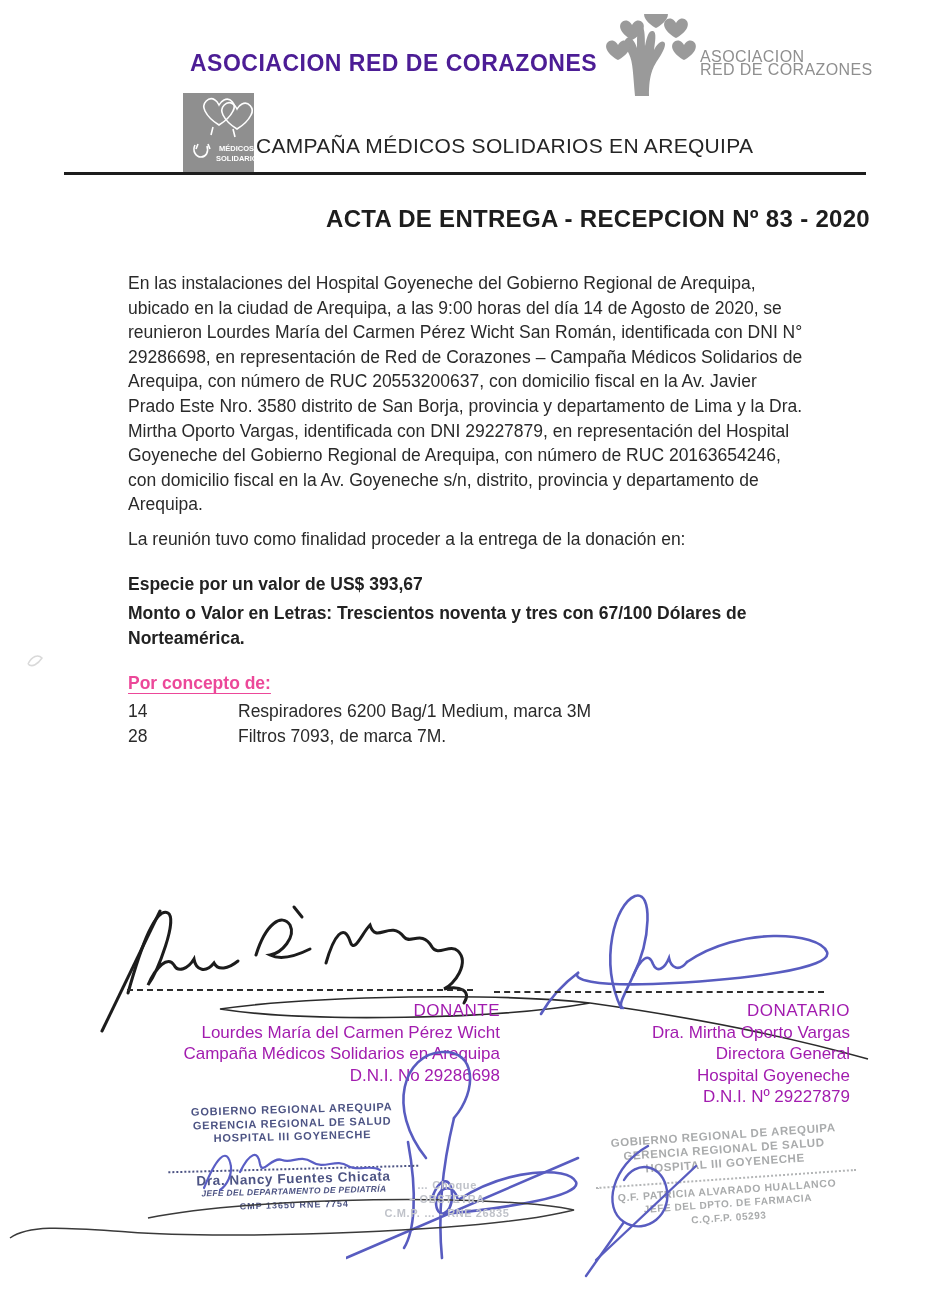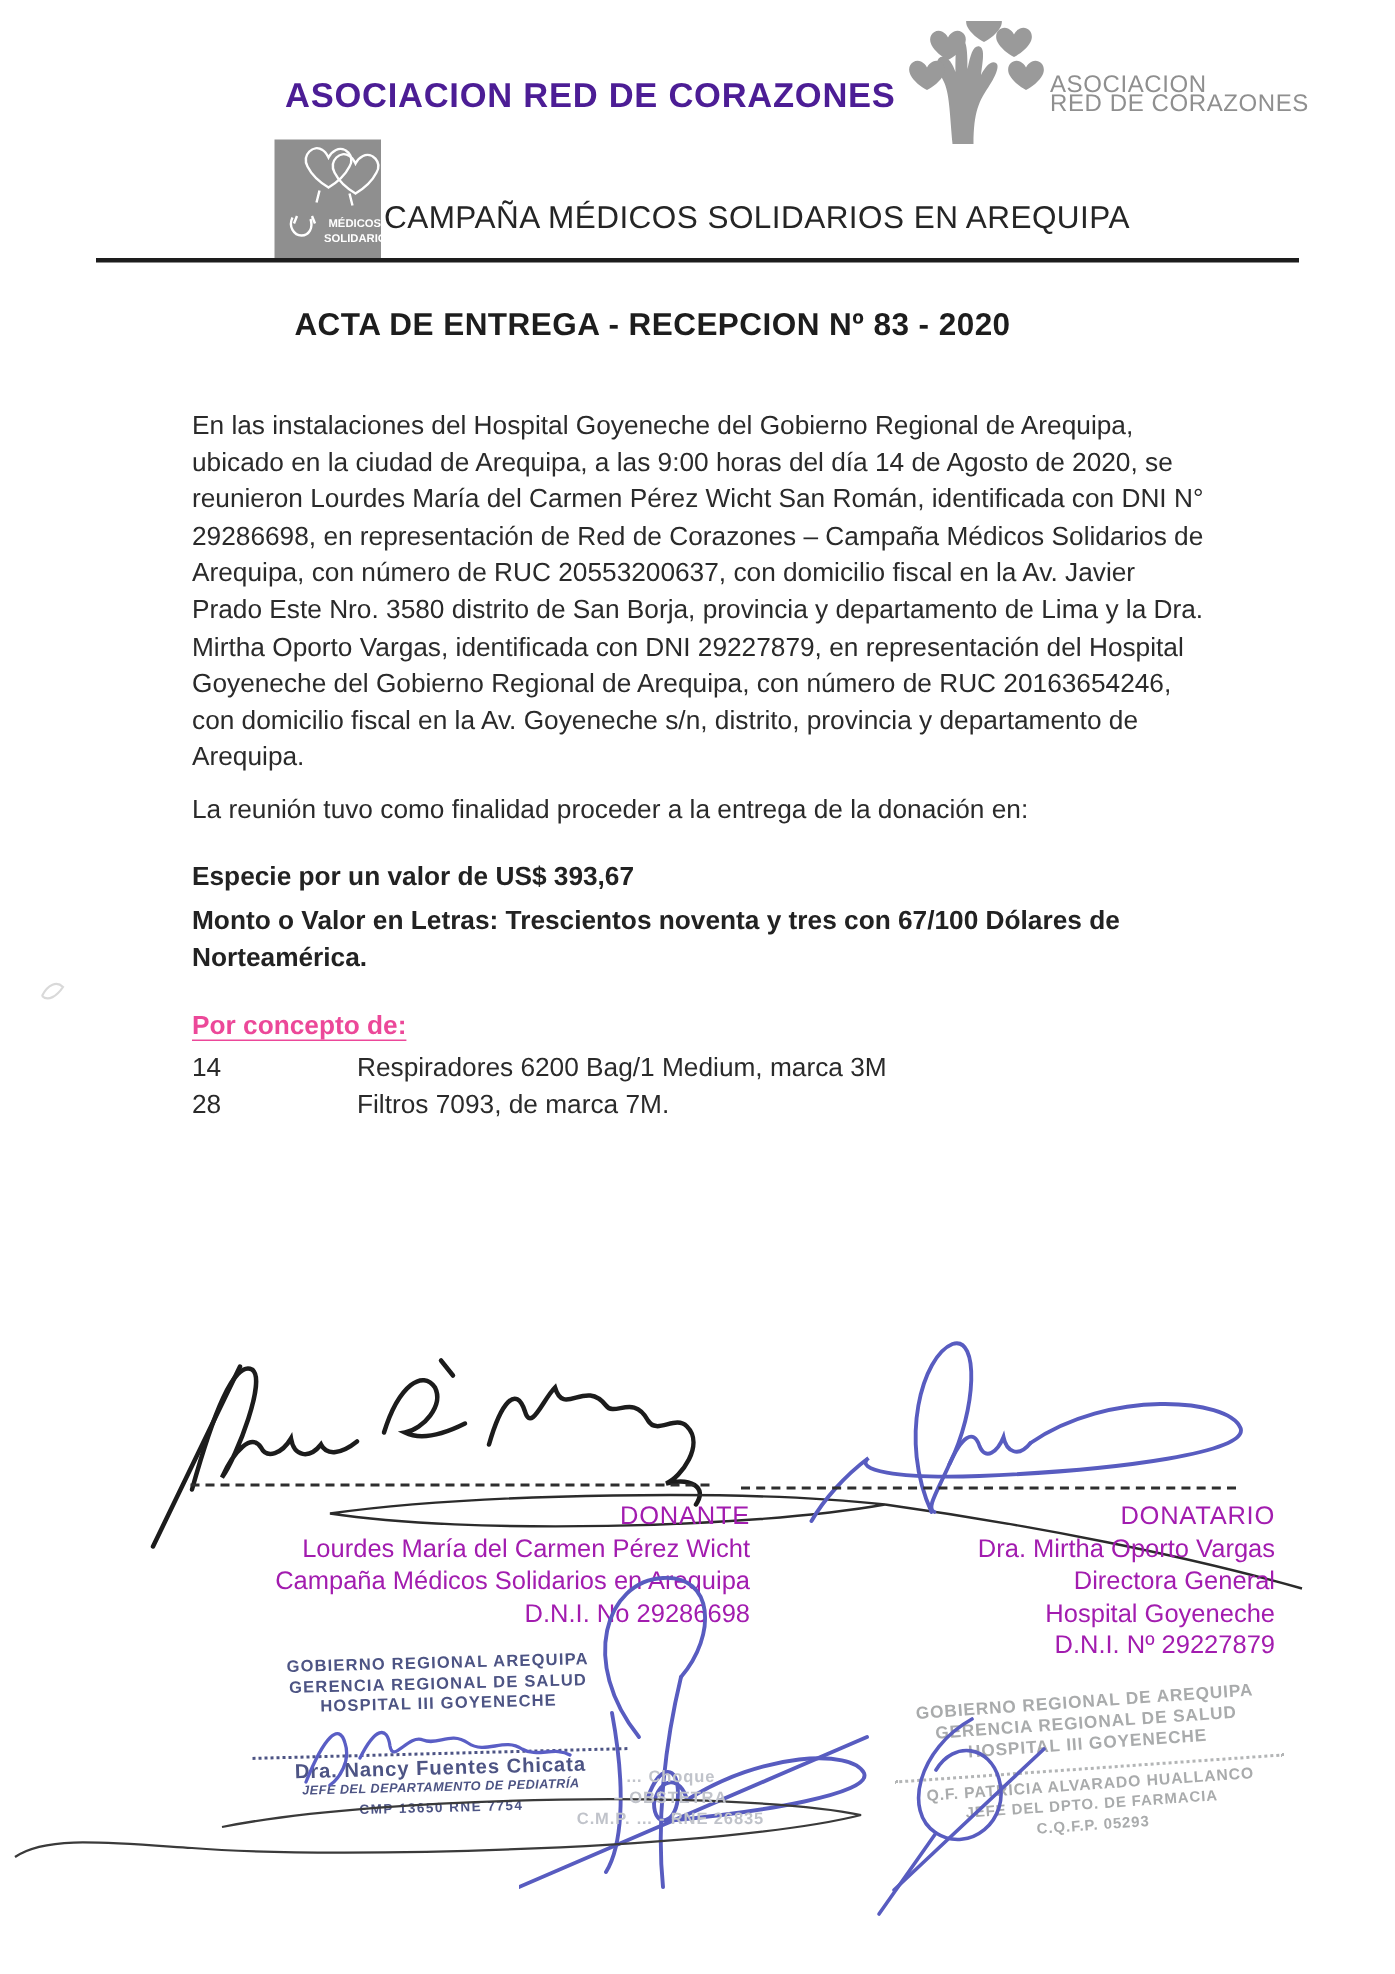--- a/index.html
+++ b/index.html
@@ -34,21 +34,21 @@
     left:256px;top:134px;
     font-size:21px;color:#252525;letter-spacing:.3px;
   }
   .head-rule{
     left:64px;top:172px;width:802px;height:3px;background:#1d1d1d;
   }
 
   
   .doc-title{
     left:0;top:205px;width:870px;
-    text-align:center;font-size:21px;font-weight:bold;color:#1d1d1d;
+    text-align:right;font-size:24px;font-weight:bold;color:#1d1d1d;
     letter-spacing:.3px;
   }
   .body-col{left:128px;width:678px;font-size:17.5px;line-height:24.6px;color:#2a2a2a;margin-top:19px;}
   .p-intro{top:252px;}
   .p-purpose{top:508px;}
   .p-amount{top:553px;font-weight:bold;color:#222;}
   .p-amount-words{top:582px;font-weight:bold;color:#222;}
   .concept-head{
     top:652px;font-weight:bold;color:#ec4899;
     text-decoration:underline;text-underline-offset:4px;

